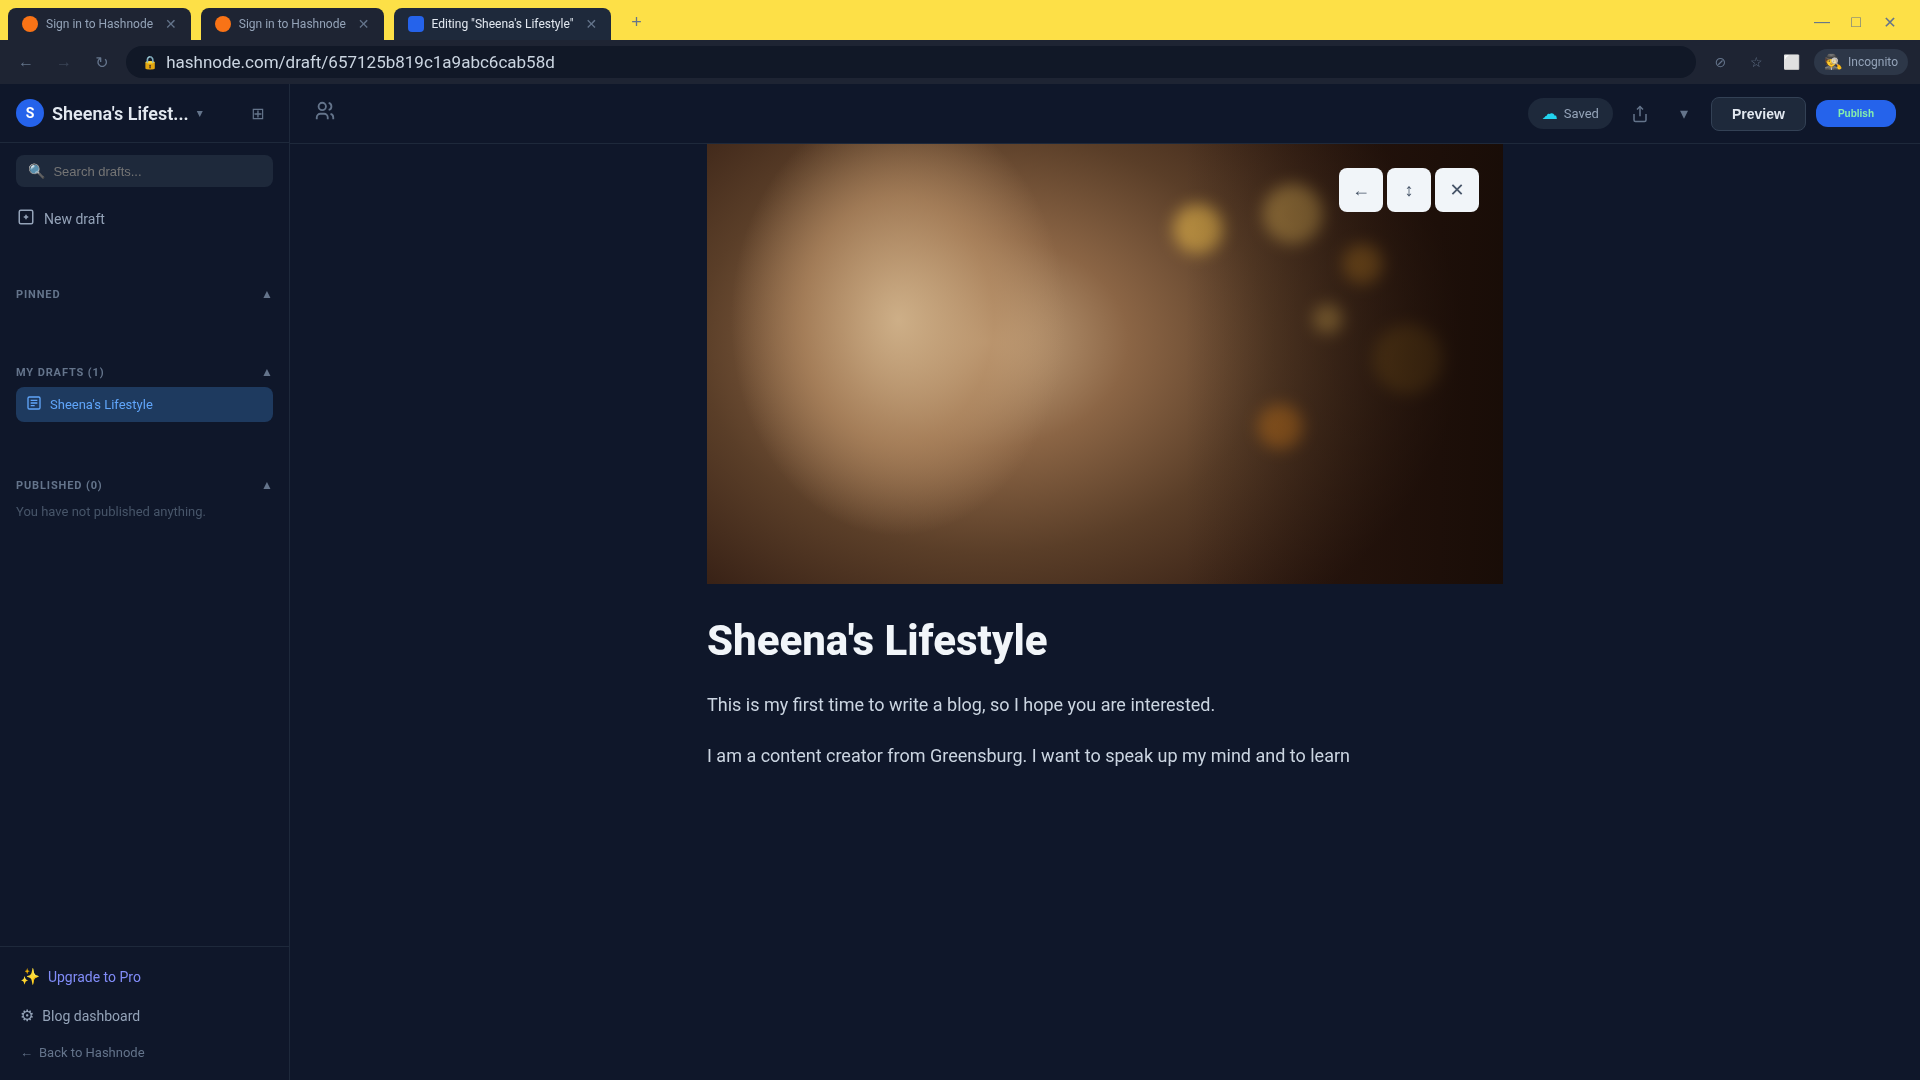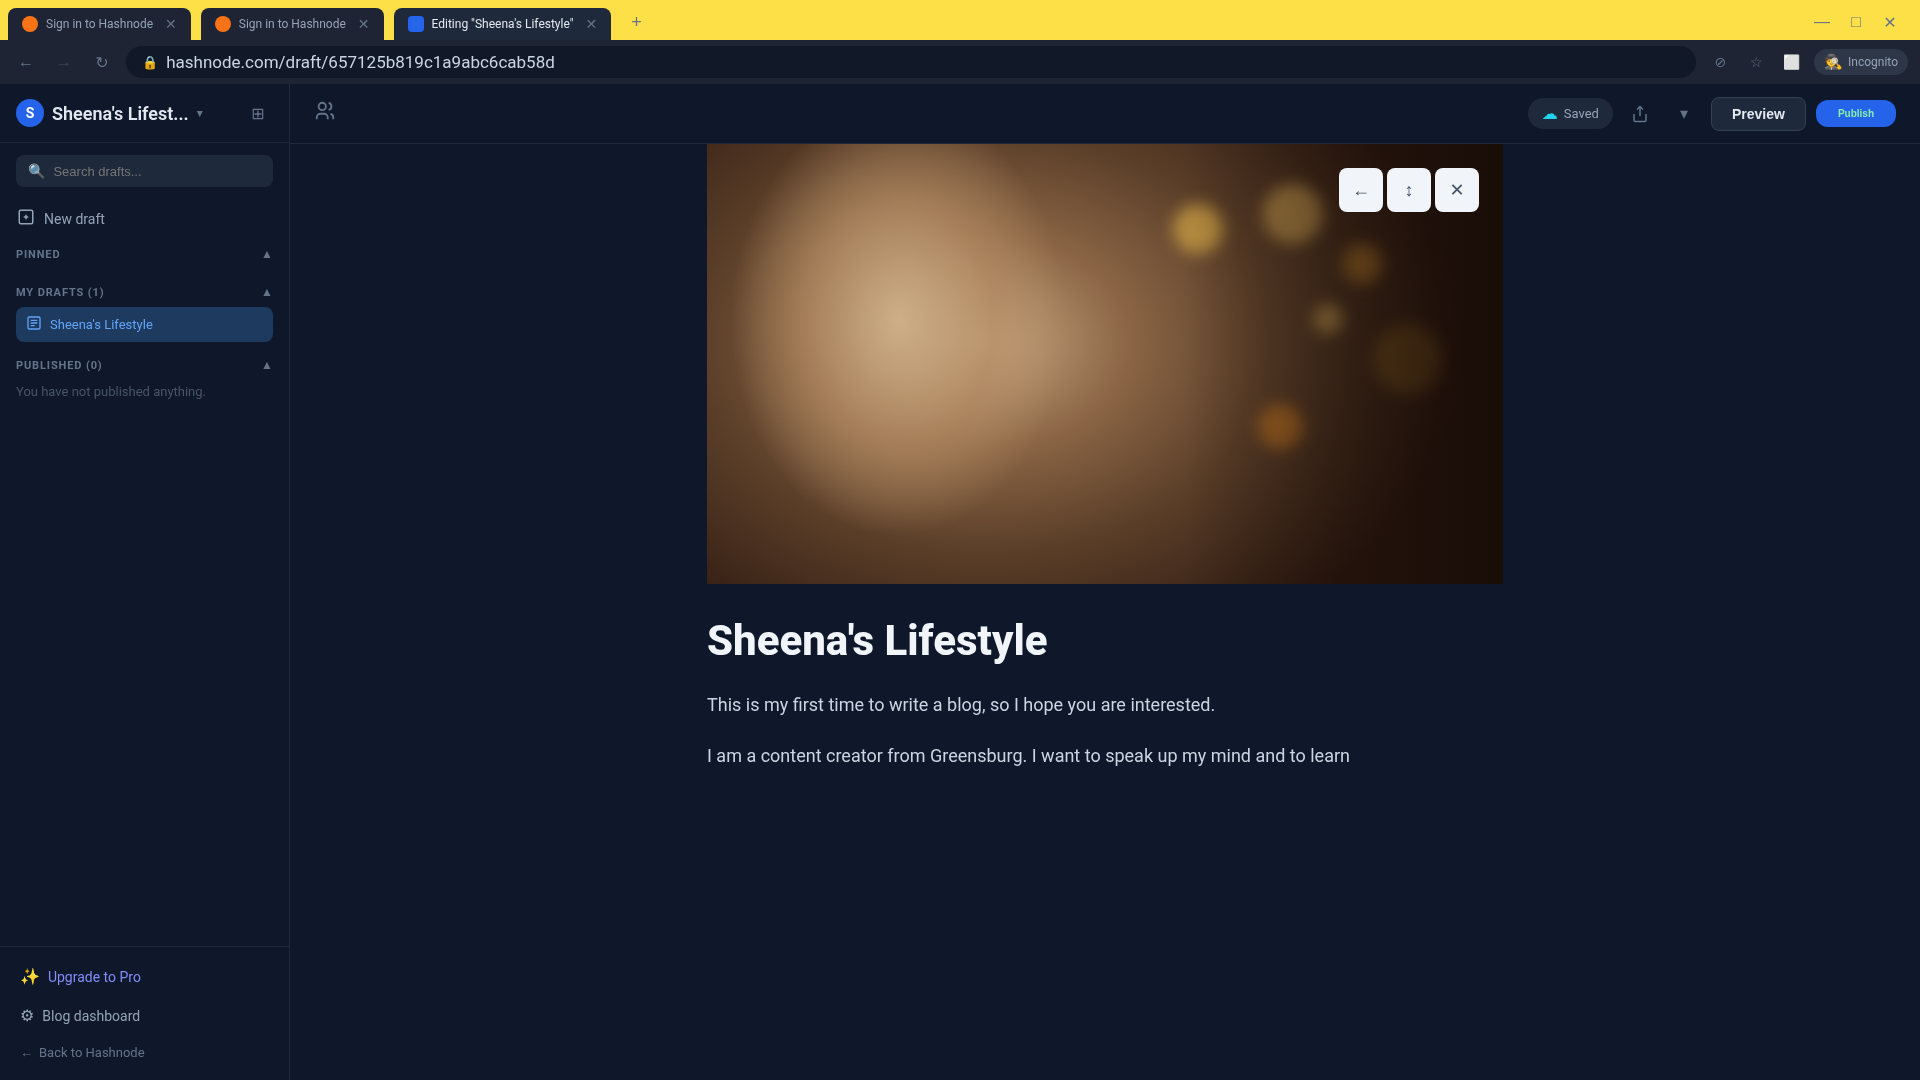--- a/index.html
+++ b/index.html
@@ -207,20 +207,21 @@
       font-size: 14px;
     }
     .sidebar-section {
       padding: 12px 16px 4px;
     }
     .sidebar-section-header {
       display: flex;
       align-items: center;
       justify-content: space-between;
       margin-bottom: 8px;
+      margin-top: 40px;
     }
     .sidebar-section-title {
       font-size: 11px;
       font-weight: 700;
       color: #64748b;
       letter-spacing: 0.08em;
       text-transform: uppercase;
     }
     .section-toggle { color: #64748b; font-size: 12px; cursor: pointer; }
     .pinned-empty {

